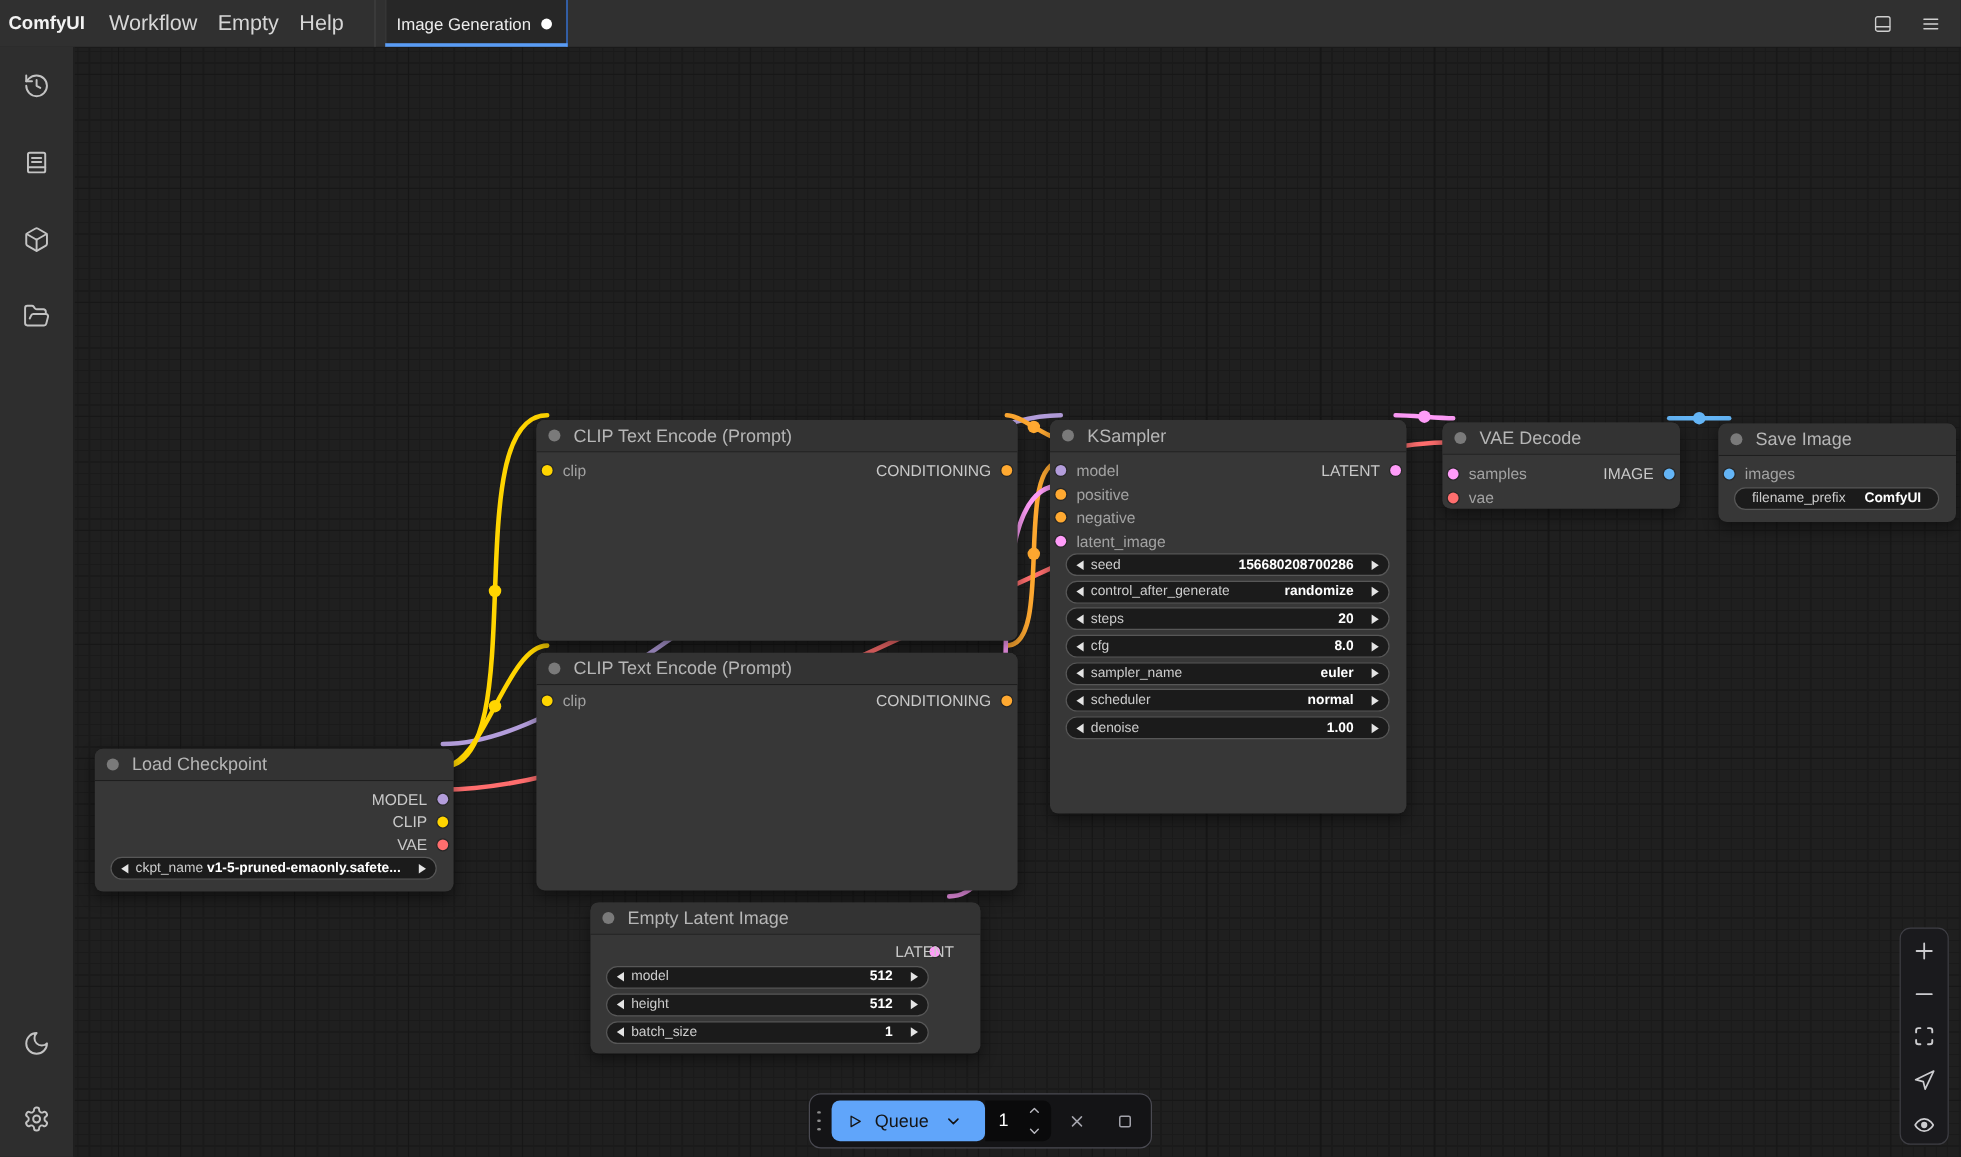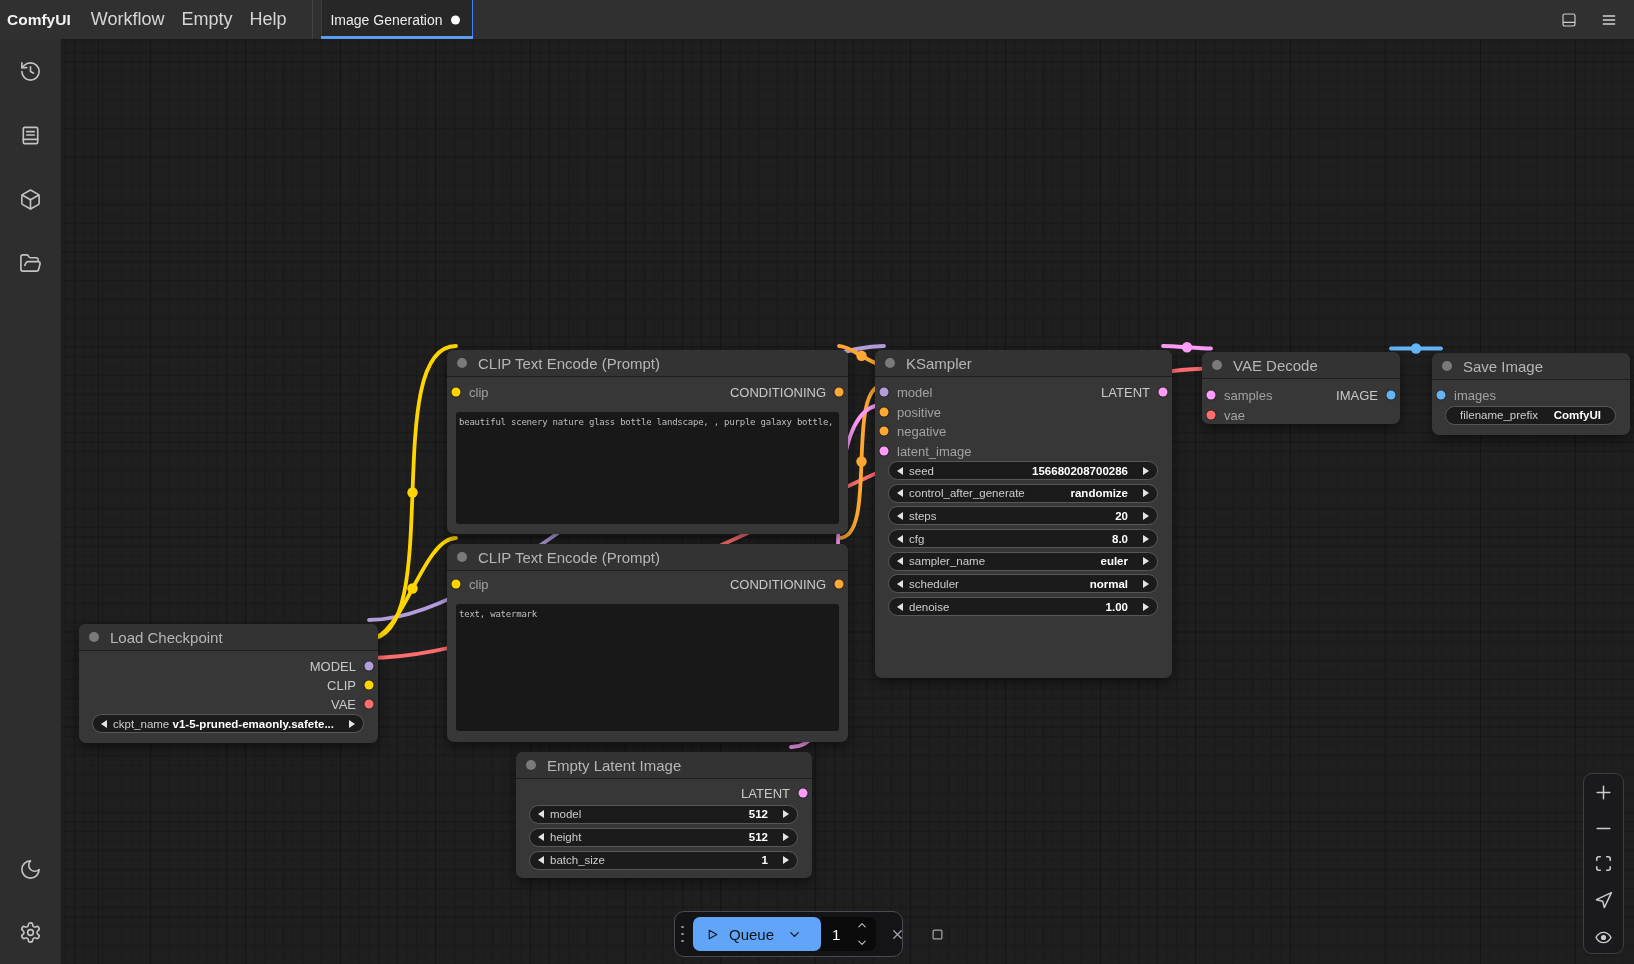--- a/index.html
+++ b/index.html
@@ -66,21 +66,21 @@
   .w-arrow-r { right:8px; border-left:6.5px solid #e4e4e4; }
   .w-name  { position:absolute; left:20px; color:#cdcdcd; white-space:nowrap; }
   .w-name.noarrow { left:14px; }
   .w-value { position:absolute; right:29px; color:#ffffff; font-weight:bold; white-space:nowrap; }
   .w-value.noarrow { right:14px; }
   .prompt-box { position:absolute; background:#181818; border-radius:3px; color:#bfbfbf;
     font-family:"DejaVu Sans Mono", monospace; font-size:9px; letter-spacing:-0.22px; line-height:13px;
     padding:4px 3px; white-space:pre-wrap; overflow:hidden; }
 
   
-  .queue-bar { position:absolute; left:674px; top:911px; width:229px; height:46px;
+  .queue-bar { position:absolute; left:674px; top:911px; width:286px; height:46px;
     background:#141416; border:1px solid #4a4a52; border-radius:10px; z-index:25;
     display:flex; align-items:center; }
   .drag-dots { width:4px; margin-left:6px; display:flex; flex-direction:column; gap:4.5px; }
   .drag-dots i { width:2.5px; height:2.5px; border-radius:50%; background:#8d8d8d; }
   .queue-btn { position:absolute; left:18px; top:5px; width:128px; height:34px;
     background:#60a5fa; border-radius:7px; display:flex; align-items:center; color:#141414; }
   .queue-btn svg { stroke:#141414; }
   .play-ic { margin-left:13px; width:13px; height:13px; }
   .queue-label { font-size:15px; font-weight:500; margin-left:10px; }
   .chev-ic { margin-left:14px; width:13px; height:13px; }
@@ -219,34 +219,32 @@
         </div>
         <div class="node" style="left: 447px; top: 304px; width: 401px; height: 184px;">
           <div class="node-header">
             <span class="collapse-dot"></span>
             <span class="node-title">CLIP Text Encode (Prompt)</span>
           </div>
           <span class="slot-dot" style="left: 9px; top: 42px; background: rgb(255, 213, 0);"></span>
           <span class="slot-label in" style="left: 22px; top: 42px;">clip</span>
           <span class="slot-dot" style="left: 392px; top: 42px; background: rgb(255, 169, 49);"></span>
           <span class="slot-label out" style="right: 22px; top: 42px;">CONDITIONING</span>
-          <div class="prompt-box" style="left: 9px; right: 9px; top: 62px; height: 112px;">beautiful scenery nature glass bottle landscape, , purple galaxy bottle,</div>
         </div>
         <div class="node" style="left: 447px; top: 498px; width: 401px; height: 198px;">
           <div class="node-header">
             <span class="collapse-dot"></span>
             <span class="node-title">CLIP Text Encode (Prompt)</span>
           </div>
           <span class="slot-dot" style="left: 9px; top: 40px; background: rgb(255, 213, 0);"></span>
           <span class="slot-label in" style="left: 22px; top: 40px;">clip</span>
           <span class="slot-dot" style="left: 392px; top: 40px; background: rgb(255, 169, 49);"></span>
           <span class="slot-label out" style="right: 22px; top: 40px;">CONDITIONING</span>
-          <div class="prompt-box" style="left: 9px; right: 9px; top: 60px; height: 127px;">text, watermark</div>
-        </div>
-        <div class="node" style="left: 516px; top: 706px; width: 296px; height: 126px;">
+        </div>
+        <div class="node" style="left: 492px; top: 706px; width: 325px; height: 126px;">
           <div class="node-header">
             <span class="collapse-dot"></span>
             <span class="node-title">Empty Latent Image</span>
           </div>
           <span class="slot-dot" style="left: 287px; top: 41px; background: rgb(255, 156, 249);"></span>
           <span class="slot-label out" style="right: 22px; top: 41px;">LATENT</span>
           <div class="widget" style="left: 13px; top: 52.5px; width: 269px;">
             <span class="w-arrow-l"></span>
             <span class="w-arrow-r"></span>
             <span class="w-name">model</span>

